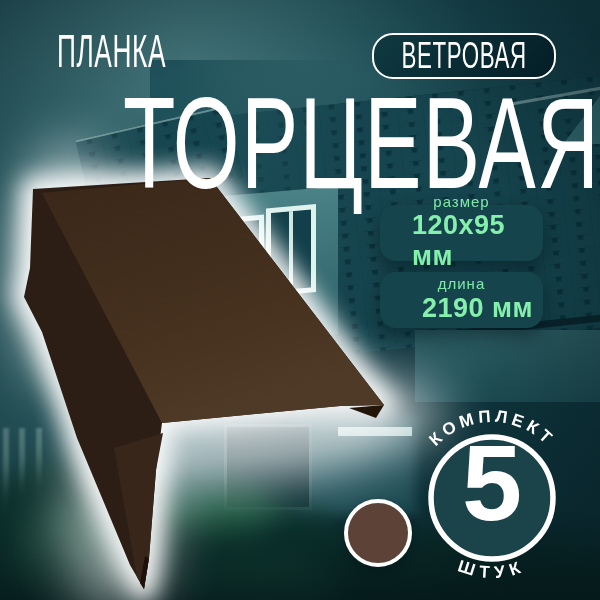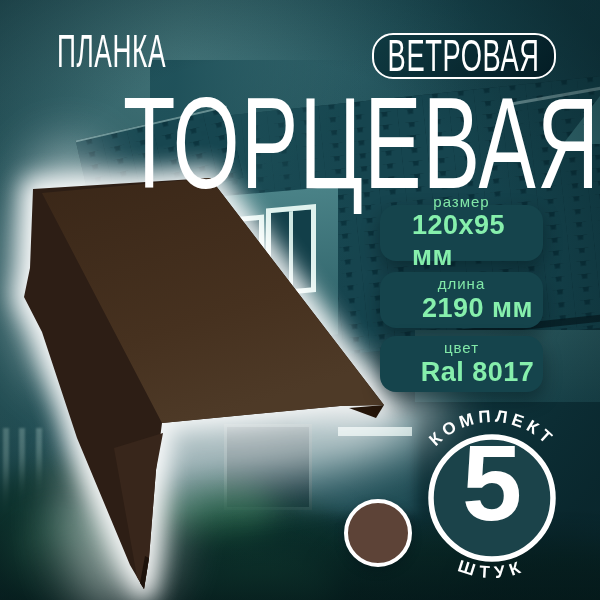--- a/index.html
+++ b/index.html
@@ -61,21 +61,21 @@
 
   
   .cond{display:inline-block;transform-origin:left top;white-space:nowrap;color:#fff;}
   .t1{left:57px;top:27px;font-size:47px;font-weight:400;line-height:1;}
   .t1 .cond{transform:scaleX(0.56);letter-spacing:1px;}
   .t2{left:0;right:0;top:78px;text-align:center;font-size:130px;font-weight:400;line-height:1;}
   .t2 .cond{transform:scaleX(0.66);transform-origin:center top;letter-spacing:2px;}
   .type-badge{left:372px;top:33px;width:180px;height:42px;border:2px solid #fff;border-radius:21px;
     background:linear-gradient(135deg,rgba(14,56,64,0.92),rgba(4,28,36,0.95));
     display:flex;align-items:center;justify-content:center;color:#fff;
-    font-size:44px;font-weight:400;line-height:1;}
+    font-size:36px;font-weight:400;line-height:1;}
   .type-badge .cond{transform:scaleX(0.62);transform-origin:center;letter-spacing:1px;}
 
   
   .chip{left:380px;width:163px;height:56px;background:#15444c;border-radius:16px;
     display:flex;flex-direction:column;align-items:center;justify-content:center;
     color:#86efac;box-shadow:0 8px 18px rgba(2,18,22,0.45);}
   .chip-label{font-size:15px;font-weight:400;letter-spacing:1px;opacity:.96;line-height:1.1;}
   .chip-value{font-size:27px;font-weight:700;letter-spacing:.5px;line-height:1.15;margin-left:32px;}
   .c1{top:205px;} .c2{top:272px;} .c3{top:336px;}
 
@@ -165,24 +165,20 @@
   </div>
 
   <div class="abs chip c1">
     <div class="chip-label">размер</div>
     <div class="chip-value">120x95 мм</div>
   </div>
   <div class="abs chip c2">
     <div class="chip-label">длина</div>
     <div class="chip-value">2190 мм</div>
   </div>
-  <div class="abs chip c3">
-    <div class="chip-label">цвет</div>
-    <div class="chip-value">Ral 8017</div>
-  </div>
 
   <svg class="abs kit" width="196" height="196" viewBox="0 0 196 196">
     <defs>
       <path id="arcTop" d="M22,98 A76,76 0 0 1 174,98"></path>
       <path id="arcBot" d="M18,98 A80,80 0 0 0 178,98"></path>
     </defs>
     <circle cx="98" cy="98" r="61" fill="#1b434a" stroke="#ffffff" stroke-width="5.5"></circle>
     <text class="arc">
       <textPath href="#arcTop" startOffset="50%" text-anchor="middle">КОМПЛЕКТ</textPath>
     </text>

